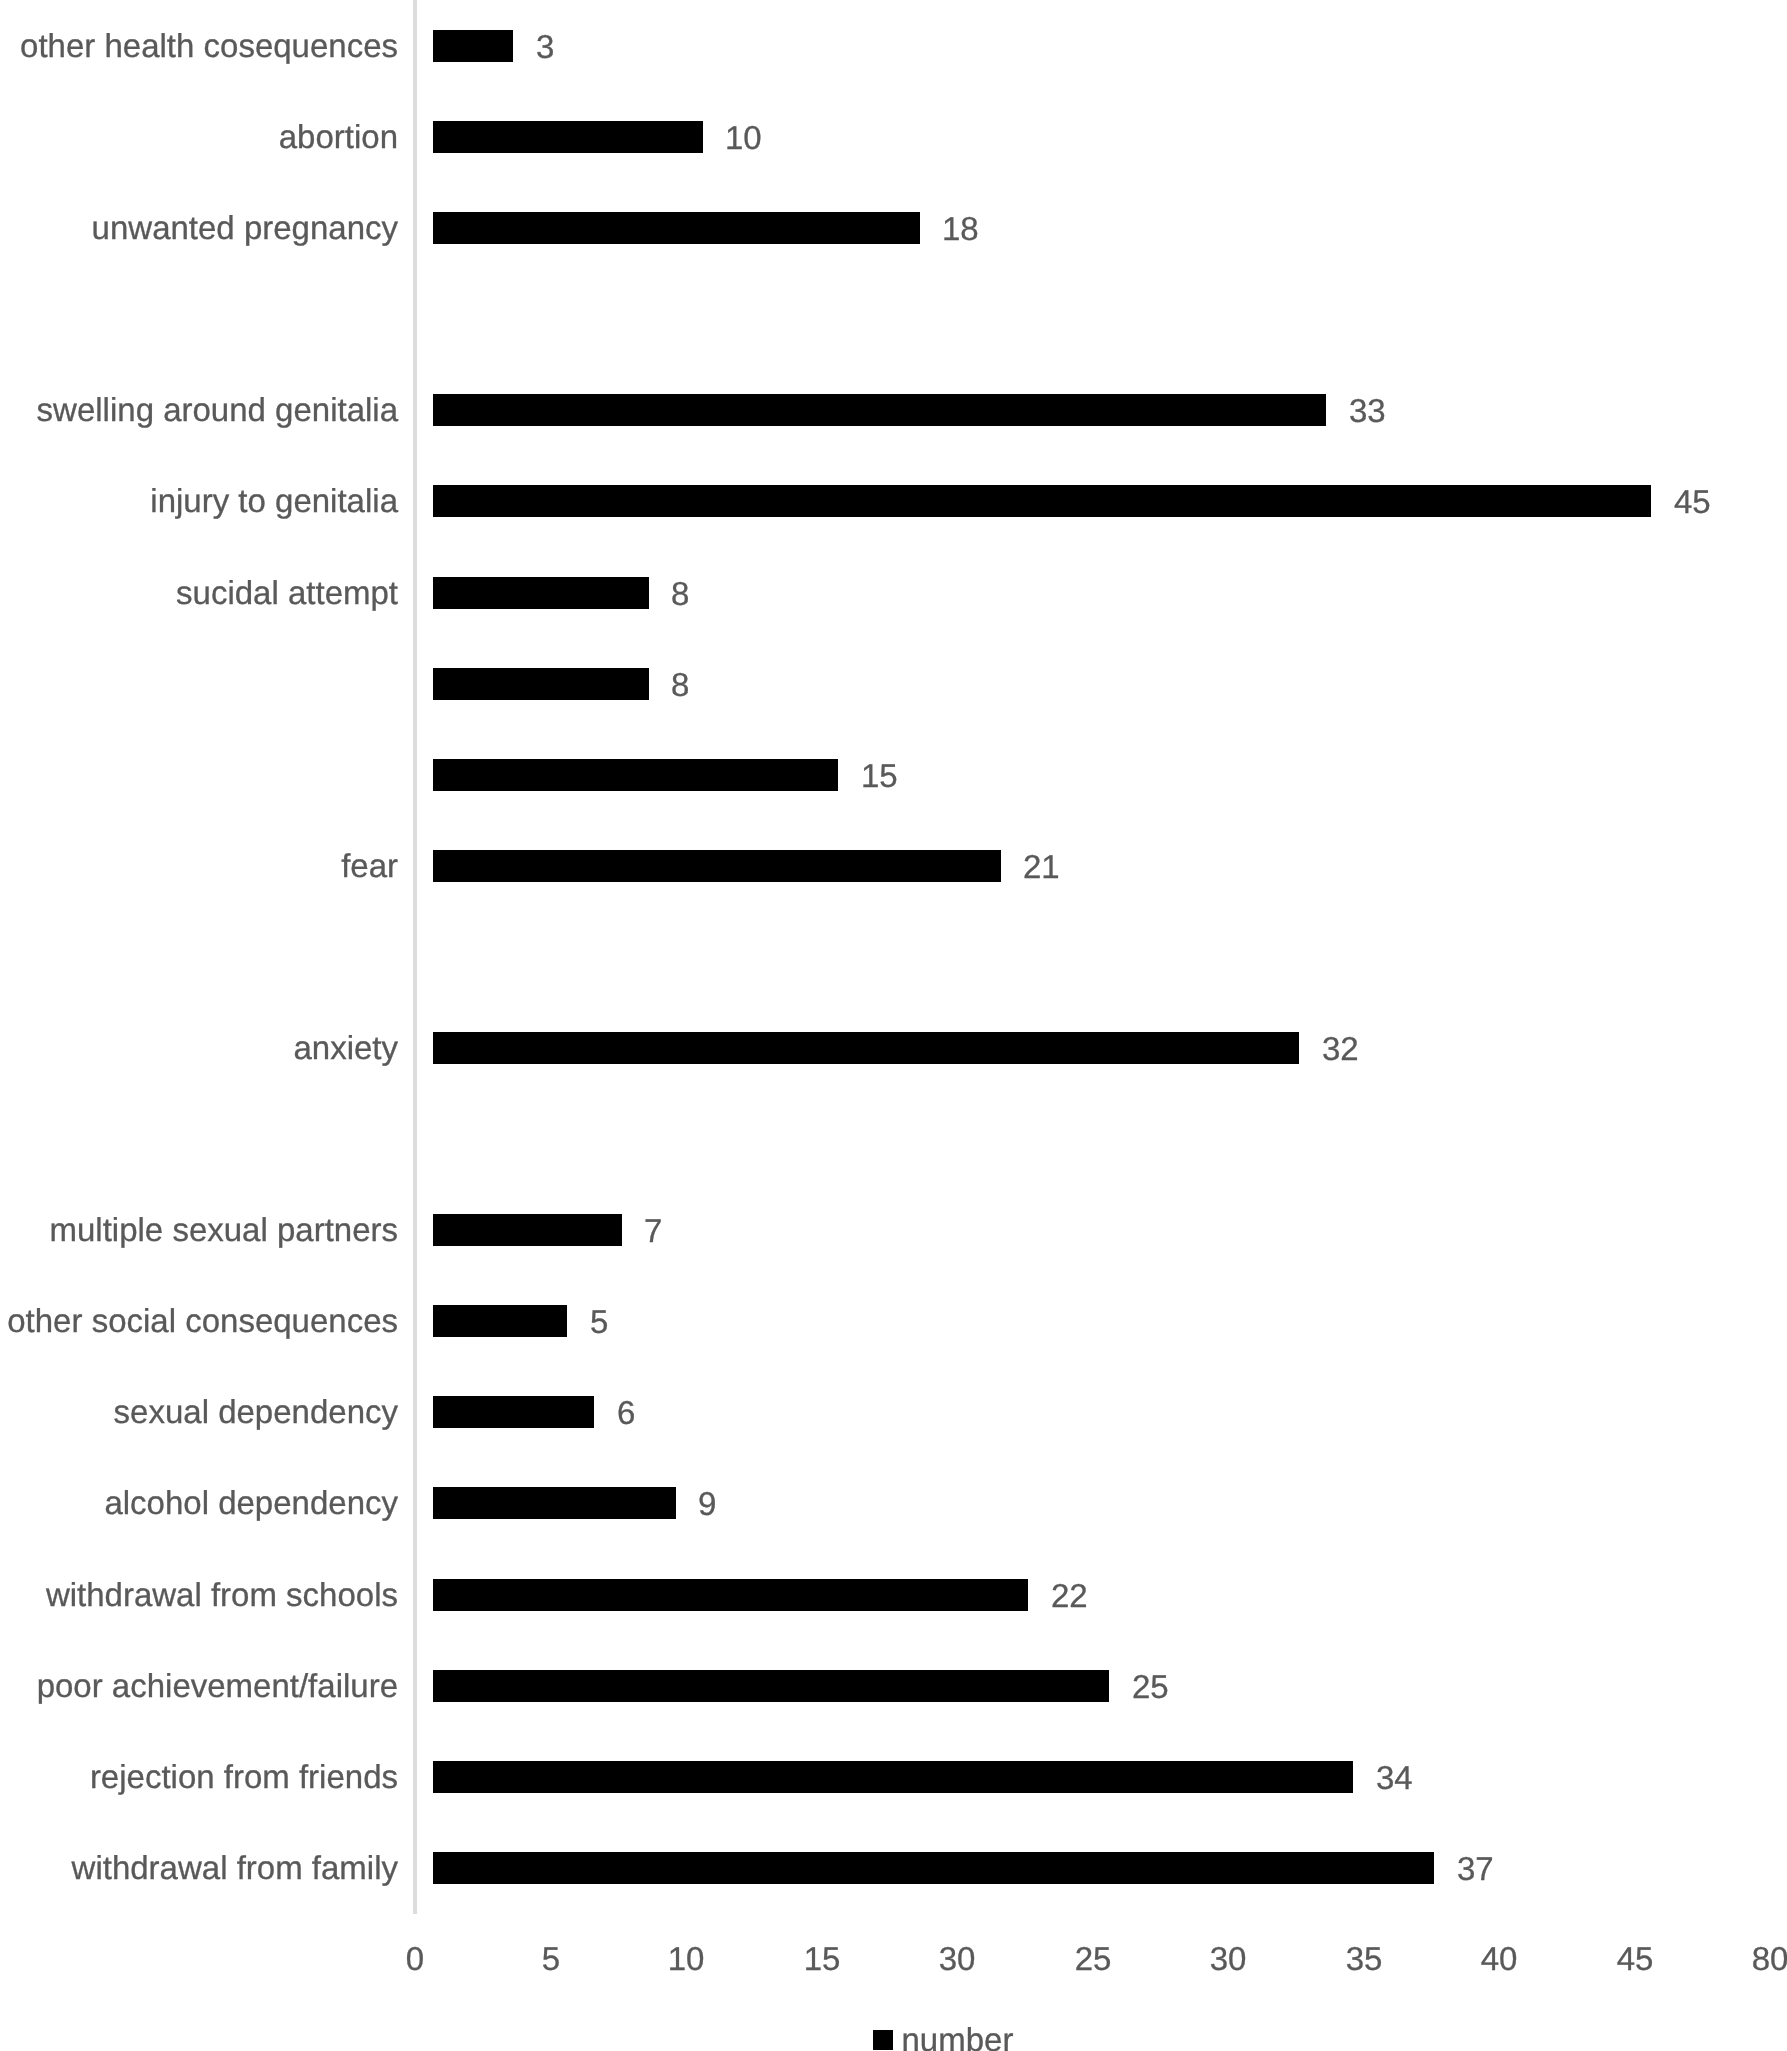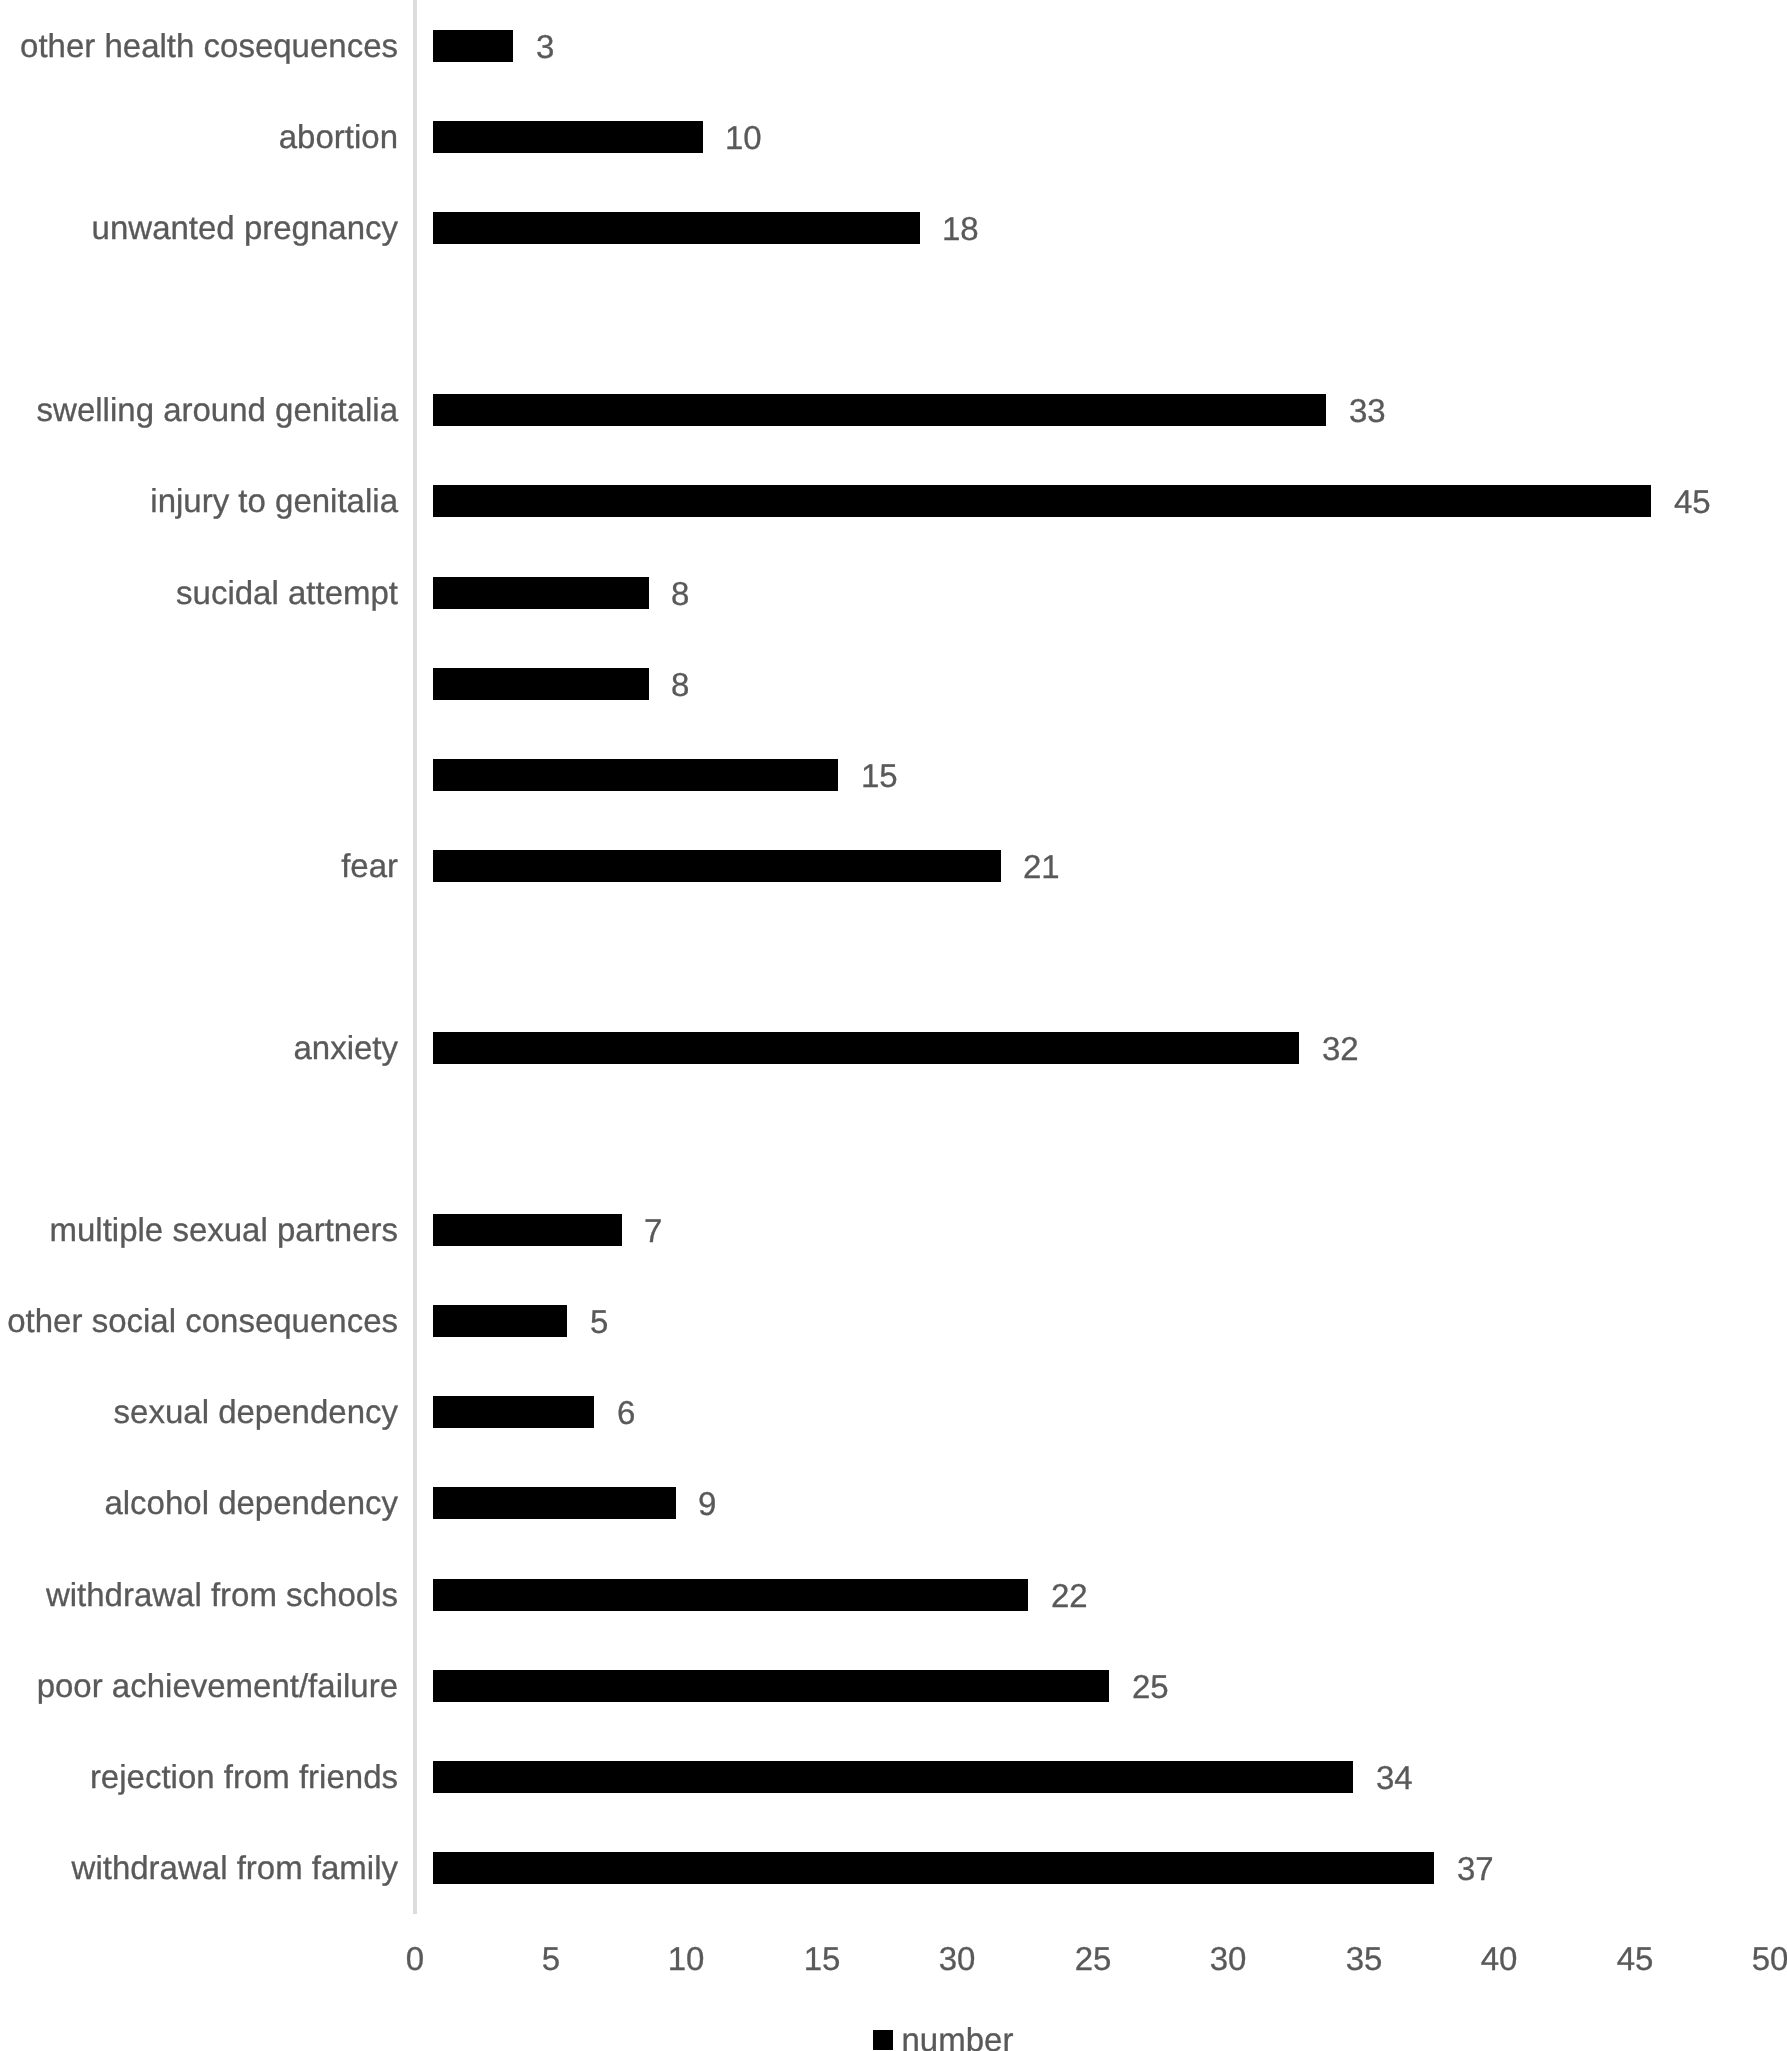--- a/index.html
+++ b/index.html
@@ -125,20 +125,20 @@
     <div class="tick" style="left:415px">0</div>
     <div class="tick" style="left:551px">5</div>
     <div class="tick" style="left:686px">10</div>
     <div class="tick" style="left:822px">15</div>
     <div class="tick" style="left:957px">30</div>
     <div class="tick" style="left:1093px">25</div>
     <div class="tick" style="left:1228px">30</div>
     <div class="tick" style="left:1364px">35</div>
     <div class="tick" style="left:1499px">40</div>
     <div class="tick" style="left:1635px">45</div>
-    <div class="tick" style="left:1770px">50</div> 
+    <div class="tick" style="left:1770px">80</div> 
     </div>
  <div class="legend">
   <span class="legend-swatch"></span>
   <span class="legend-text">number</span>
  </div>
 </div>
 
 
 </body></html>

